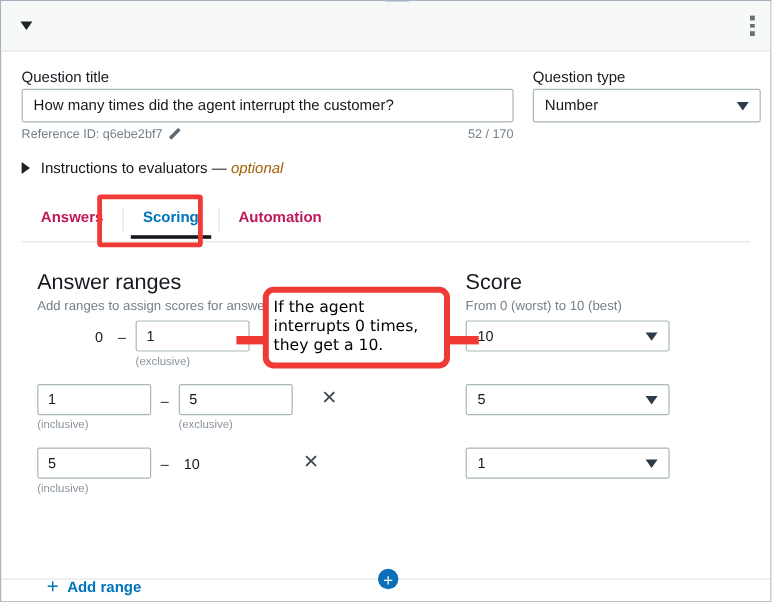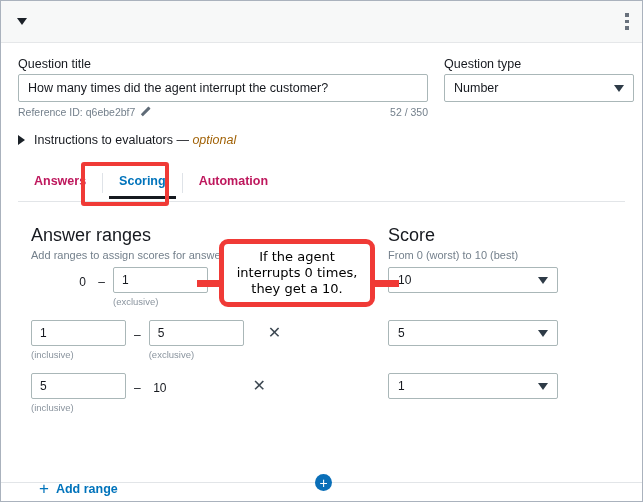--- a/index.html
+++ b/index.html
@@ -202,21 +202,20 @@
     z-index: 30;
   }
   #callout {
     position: absolute; left: 218px; top: 238px;
     width: 156px; height: 68px;
     background: #ffffff;
     border: 5px solid #f03a36;
     border-radius: 9px;
     z-index: 40;
     display: flex; align-items: center; justify-content: center;
-    text-align: center;
   }
   #callout span {
     font-size: 13px; color: #000; line-height: 1.22;
     font-family: "DejaVu Sans", sans-serif;
     padding: 0 4px;
   }
   .connector {
     position: absolute; top: 279px;
     height: 7px; background: #f03a36; z-index: 35;
   }
@@ -246,21 +245,21 @@
   </div>
 
   <div class="body">
 
     <div class="field-label" id="q-title-label">Question title</div>
     <div class="textbox" id="q-title-box" placeholder="Enter question title">How many times did the agent interrupt the customer?</div>
 
     <div id="ref-row">
       <span class="ref-text">Reference ID: q6ebe2bf7</span>
       <span class="pencil"></span>
-      <span class="counter">52 / 350</span>
+      <span class="counter">52 / 170</span>
     </div>
 
     <div class="field-label" id="q-type-label">Question type</div>
     <div class="textbox" id="q-type-box">
       <span>Number</span>
       <span class="sel-caret"></span>
     </div>
 
     <div id="instructions">
       <span class="caret-right"></span>

